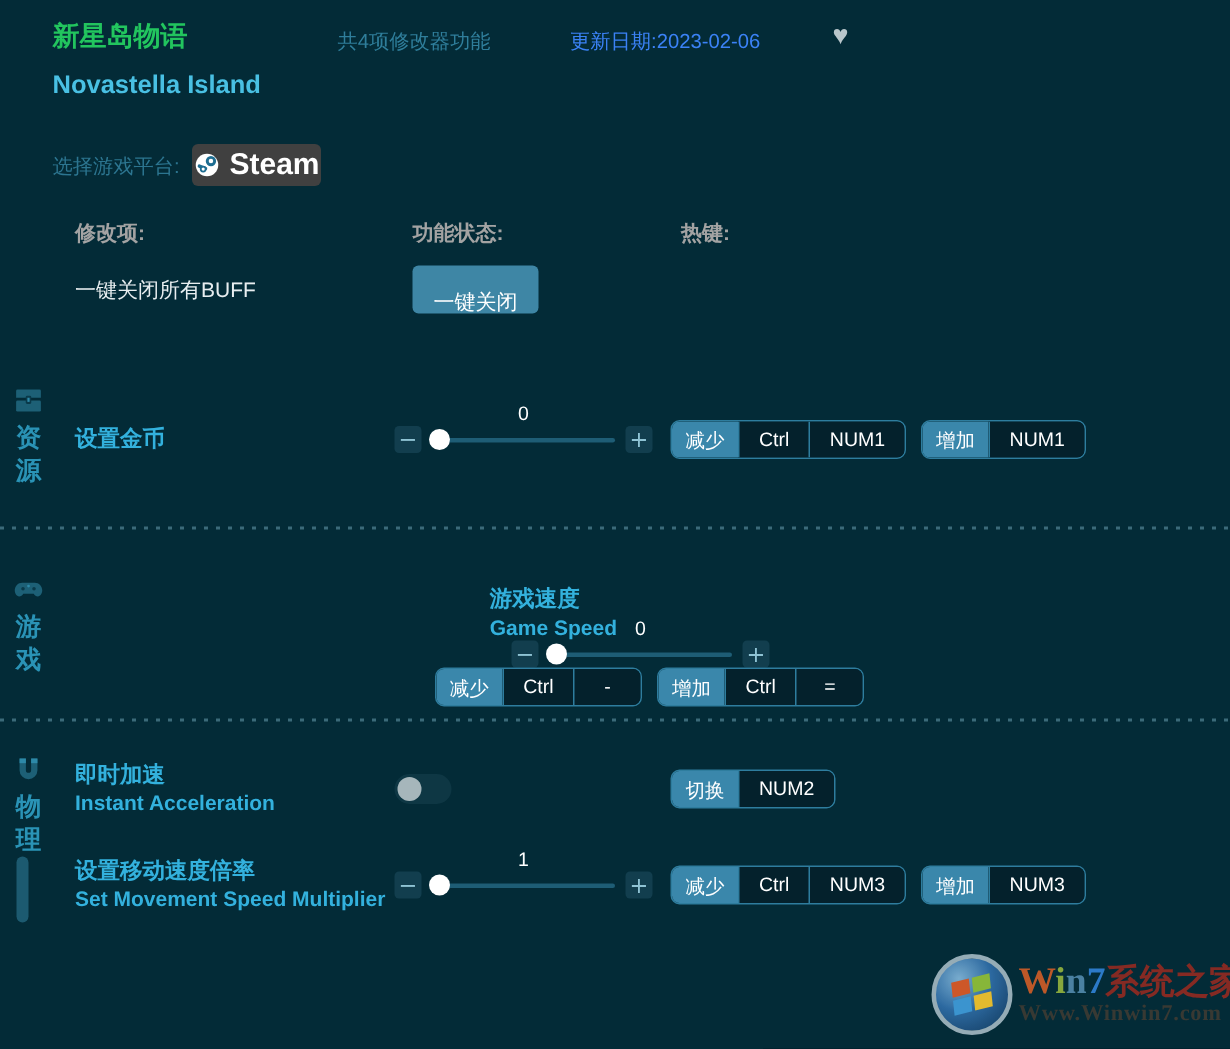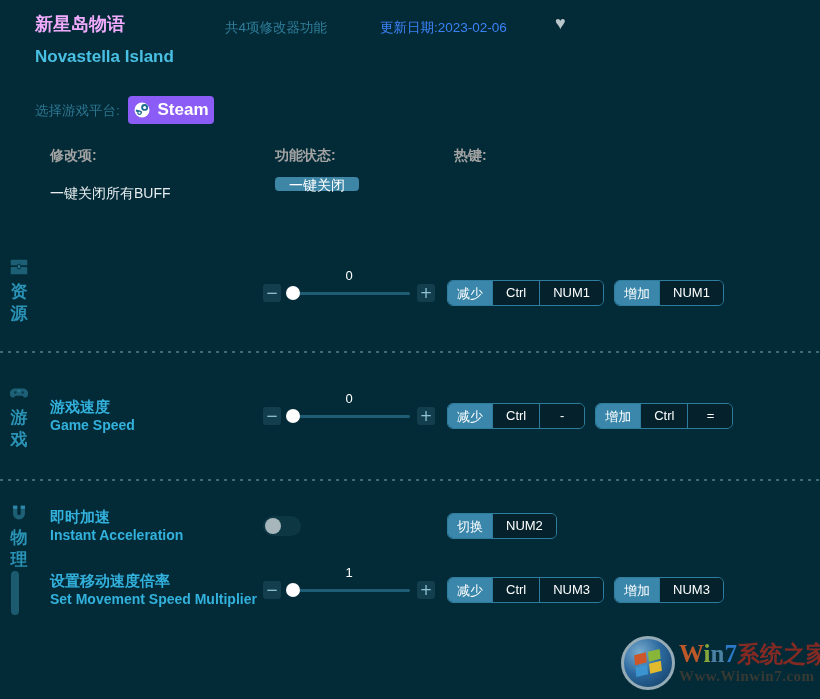--- a/index.html
+++ b/index.html
@@ -5,46 +5,46 @@
   html,body{margin:0;padding:0;background:#03212c;}
   #app{
     position:relative;width:820px;height:699px;overflow:hidden;
     background:#032b37;
     font-family:"Liberation Sans","DejaVu Sans",sans-serif;
     -webkit-font-smoothing:antialiased;
   }
   .abs{position:absolute;}
 
   
-  .title-zh{left:35px;top:12px;font-size:18px;font-weight:bold;color:#f0abfc;}
+  .title-zh{left:35px;top:12px;font-size:18px;font-weight:bold;color:#22c55e;}
   .title-en{left:35px;top:47px;font-size:17px;font-weight:bold;color:#49c0e3;}
   .feature-count{left:225px;top:19px;font-size:13.5px;color:#2f7e9b;}
   .update-date{left:380px;top:19px;font-size:13.5px;color:#3b82f6;}
   .heart{left:555px;top:13px;font-size:18px;color:#b9c6cb;cursor:pointer;}
 
   
   .platform-label{left:35px;top:102px;font-size:13.5px;color:#2c7590;}
   .steam-btn{
-    left:128px;top:96px;width:86px;height:28px;background:#8b5cf6;border:none;
+    left:128px;top:96px;width:86px;height:28px;background:#404040;border:none;
     border-radius:4px;display:flex;align-items:center;justify-content:center;gap:6px;
-    color:#fff;font-size:17px;font-weight:bold;cursor:pointer;
+    color:#fff;font-size:20px;font-weight:bold;cursor:pointer;
     font-family:"Liberation Sans","DejaVu Sans",sans-serif;
   }
   .steam-btn svg{display:block;}
 
   
   .col-head{font-size:14px;font-weight:bold;color:#a3a3a3;}
   .col-item{left:50px;top:147px;}
   .col-status{left:275px;top:147px;}
   .col-hotkey{left:440px;top:147px;margin-left:14px;}
 
   
   .master-label{left:50px;top:185px;font-size:14px;color:#e8eef0;}
   .master-btn{
-    left:275px;top:177px;height:14px;padding:0 14px;background:#3e86a5;border:none;
+    left:275px;top:177px;height:14px;padding:16px 14px;background:#3e86a5;border:none;
     border-radius:4px;color:#fff;font-size:14px;cursor:pointer;
     font-family:"Liberation Sans","DejaVu Sans",sans-serif;
   }
 
   
   .sep{left:0;width:820px;height:2px;
     background:repeating-linear-gradient(90deg,#3b6a79 0 3px,transparent 3px 8px);}
   .sep1{top:351px;} .sep2{top:479px;}
 
   
@@ -173,20 +173,21 @@
         <rect x="13.9" y="4" width="4.6" height="3.4" fill="#2d89a8"></rect>
       </svg>
     </div>
   </div>
   <div class="abs rail-char" style="left:8px;top:526px;">物</div>
   <div class="abs rail-char" style="left:8px;top:548px;">理</div>
   <div class="abs scroll-pill"></div>
 
   <div class="abs frow" style="top:268px;">
     <div class="flabel">
+      <span class="zh">设置金币</span>
     </div>
     <div class="fcontrol">
       <div class="slider">
         <button class="sq">−</button>
         <div class="trackwrap">
           <span class="val">0</span>
           <div class="track"></div>
           <div class="knob"></div>
         </div>
         <button class="sq">+</button>
@@ -198,21 +199,21 @@
         <span class="key">Ctrl</span>
         <span class="key">NUM1</span>
       </div>
       <div class="hk">
         <span class="lbl">增加</span>
         <span class="key">NUM1</span>
       </div>
     </div>
   </div>
 
-  <div class="abs frow" style="top:391px;">
+  <div class="abs frow" style="top:391px;flex-direction:column;">
     <div class="flabel">
       <span class="zh">游戏速度</span>
       <span class="en">Game Speed</span>
     </div>
     <div class="fcontrol">
       <div class="slider">
         <button class="sq">−</button>
         <div class="trackwrap">
           <span class="val">0</span>
           <div class="track"></div>

